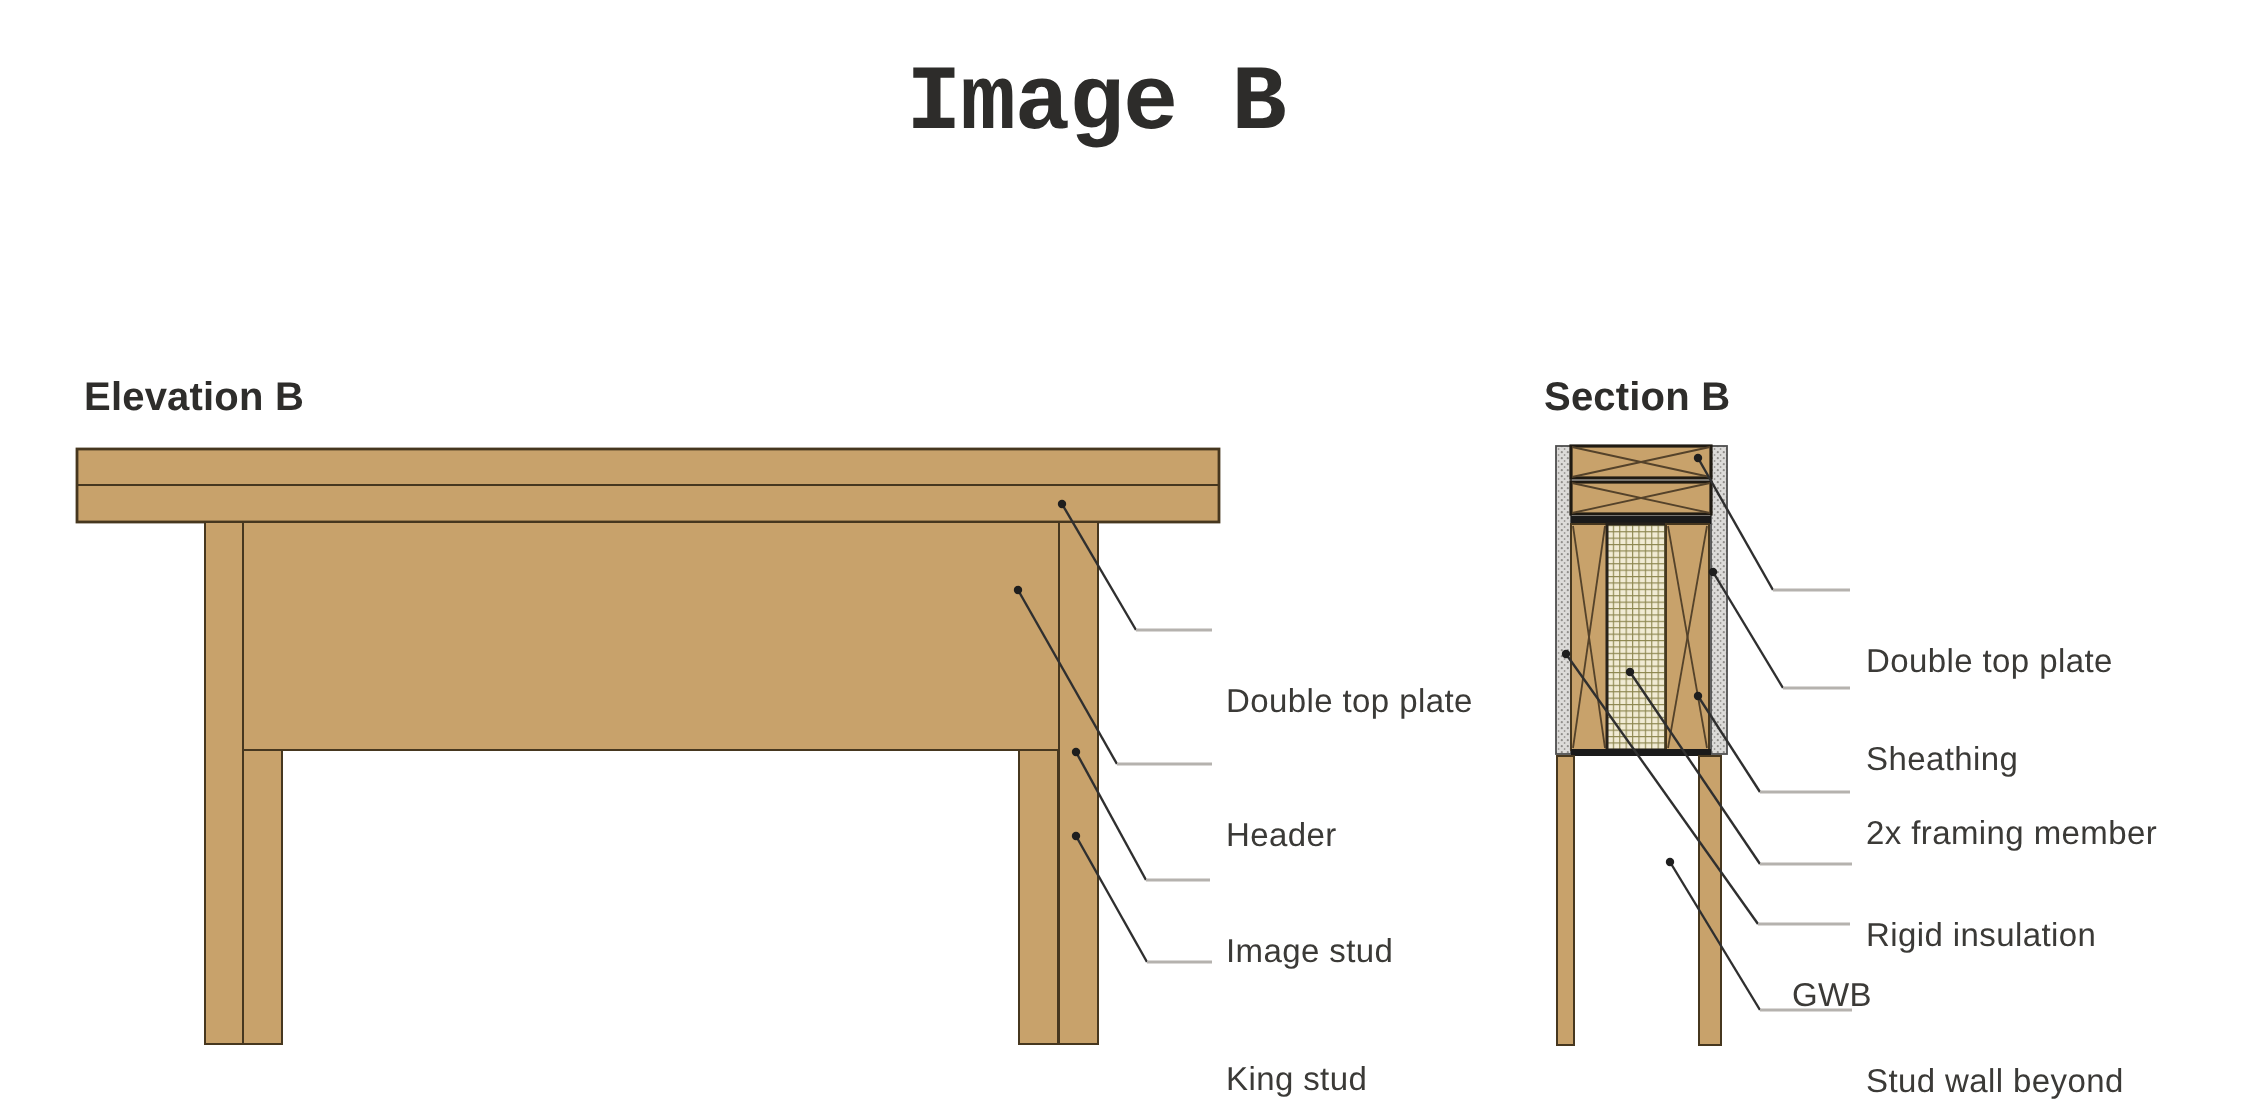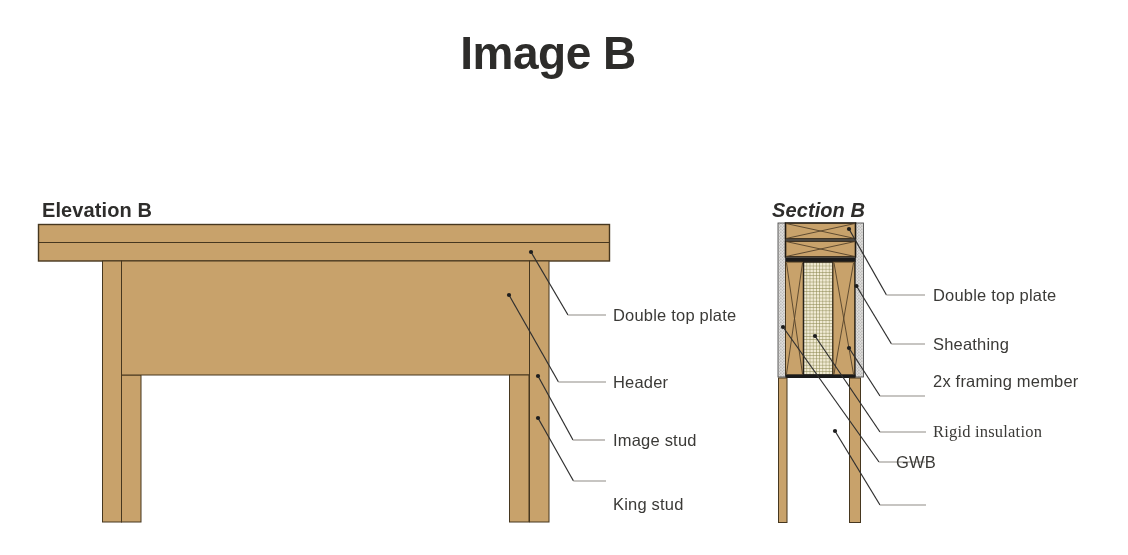--- a/index.html
+++ b/index.html
@@ -10,37 +10,38 @@
     background:#ffffff;
     font-family:"Liberation Sans", sans-serif;
   }
   .page-title{
     position:absolute;
     left:0;top:26px;width:1096px;
     text-align:center;
     font-size:46px;font-weight:bold;
     letter-spacing:-0.5px;
     color:#2d2c2a;
+    font-family:Liberation Mono, monospace;
   }
   .panel-heading{
     position:absolute;
     font-size:20px;font-weight:bold;
     color:#2e2d2b;
     letter-spacing:0.1px;
-    margin-top:11px;
   }
   #elevation-heading{left:42px;top:188px;}
-  #section-heading{left:772px;top:188px;font-style:italic;}
+  #section-heading{left:772px;top:188px;}
   .callout-label{
     position:absolute;
     height:20px;line-height:20px;
     font-size:16.5px;
     color:#3b3a37;
     letter-spacing:0.2px;
     white-space:nowrap;
+    margin-top:36px;
   }
   svg{position:absolute;left:0;top:0;}
 </style>
 </head>
 <body>
 
 <div id="canvas">
 
   <div class="page-title">Image B</div>
 
@@ -153,16 +154,17 @@
   </svg>
 
   <div class="callout-label" style="left:613px;top:305px;">Double top plate</div>
   <div class="callout-label" style="left:613px;top:372px;text-align:center;">Header</div>
   <div class="callout-label" style="left:613px;top:430px;">Image stud</div>
   <div class="callout-label" style="left:613px;top:494px;">King stud</div>
 
   <div class="callout-label" style="left:933px;top:285px;">Double top plate</div>
   <div class="callout-label" style="left:933px;top:334px;">Sheathing</div>
   <div class="callout-label" style="left:933px;top:371px;">2x framing member</div>
-  <div class="callout-label" style="left:933px;top:422px;font-family:Liberation Serif, serif;">Rigid insulation</div>
+  <div class="callout-label" style="left:933px;top:422px;">Rigid insulation</div>
   <div class="callout-label" style="left:896px;top:452px;">GWB</div>
+  <div class="callout-label" style="left:933px;top:495px;">Stud wall beyond</div>
 
 </div>
 
 </body></html>

